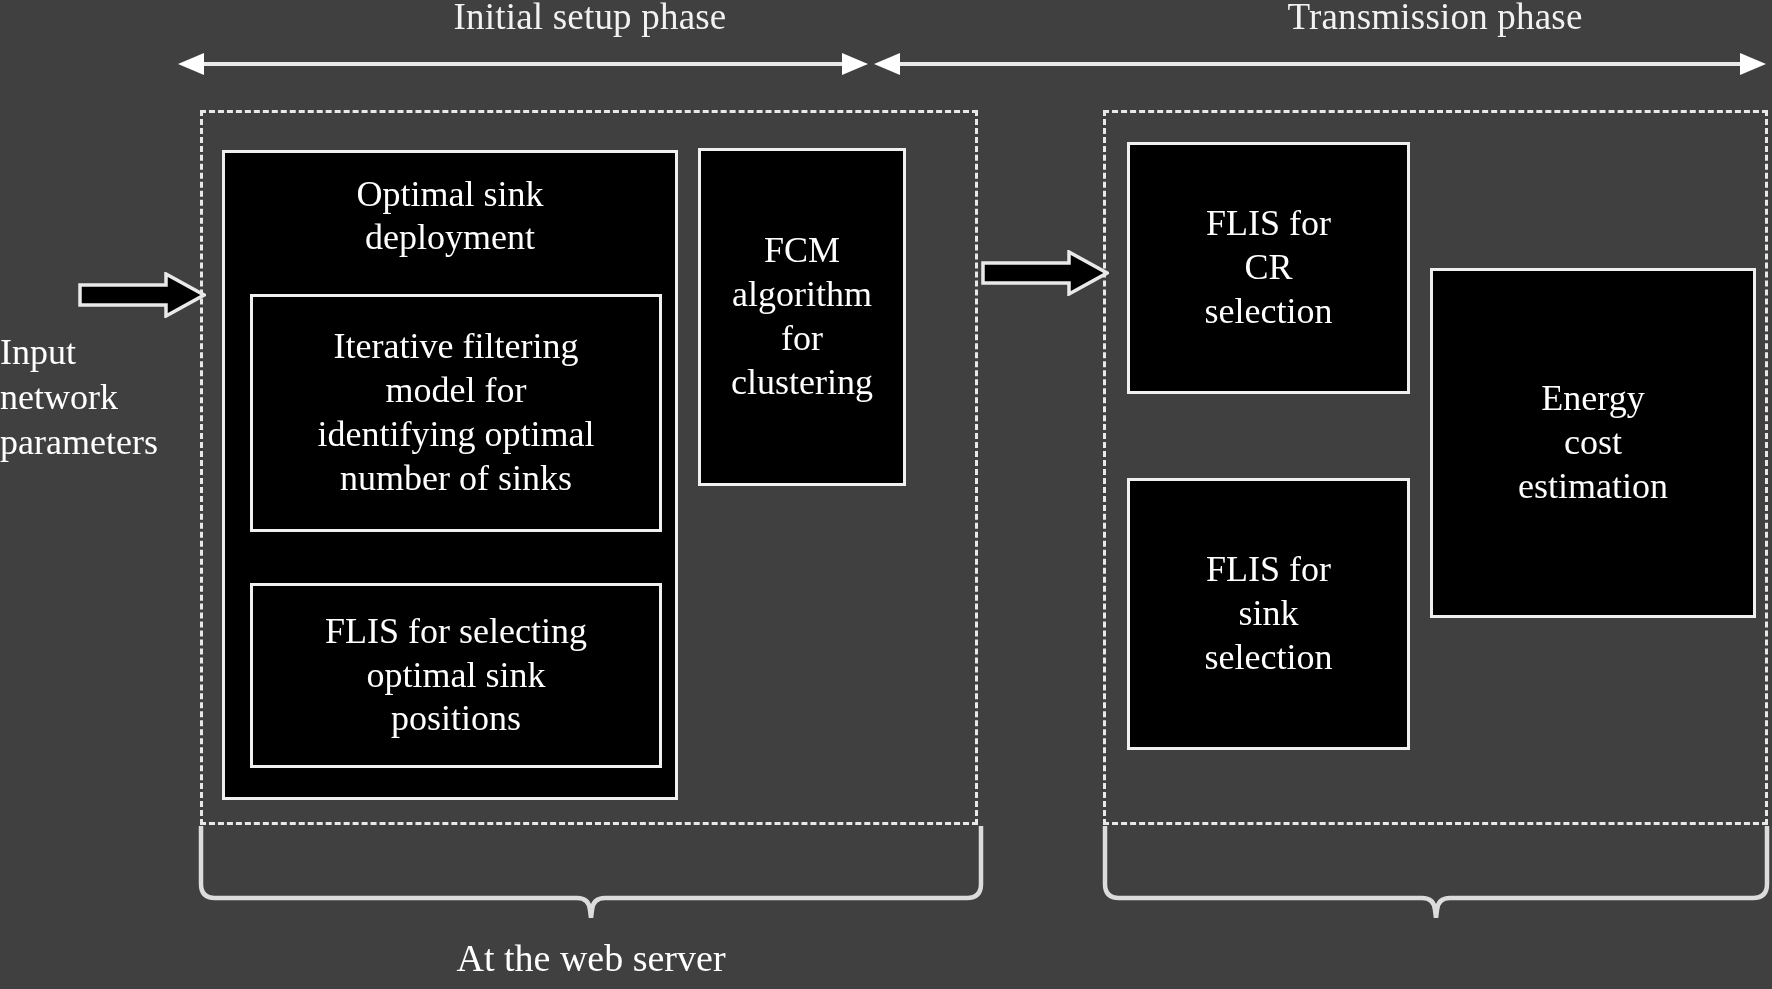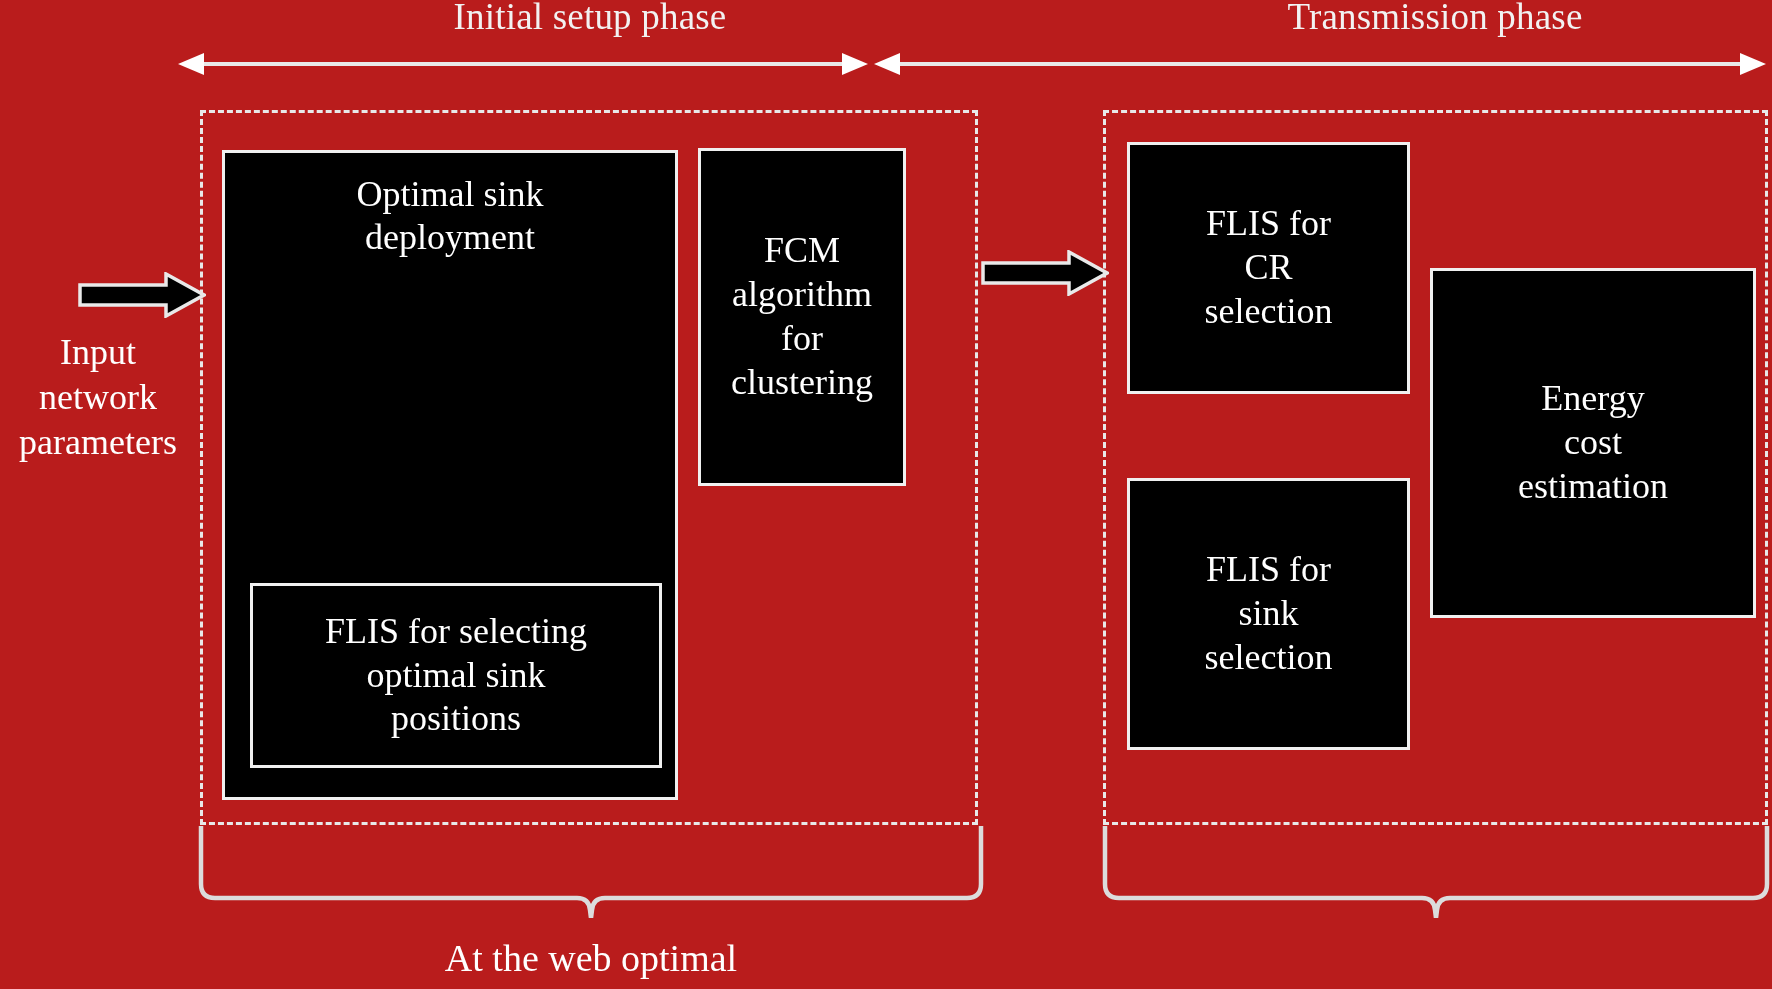--- a/index.html
+++ b/index.html
@@ -1,21 +1,21 @@
 <!DOCTYPE html>
 <html><head>
 <meta charset="utf-8">
 <title>Architecture diagram</title>
 <style>
   html,body{margin:0;padding:0;background:#000;}
   #stage{
     position:relative;
     width:1772px;
     height:989px;
-    background:#b91c1c;
+    background:#404040;
     color:#ffffff;
     font-family:"Liberation Serif","DejaVu Serif",serif;
     overflow:hidden;
     text-decoration:underline;
   }
   .phase-title{
     position:absolute;
     text-align:center;
     font-size:37px;
     line-height:1.05;
@@ -57,21 +57,20 @@
     text-align:center;
     top:20px;
     font-size:36px;
     line-height:1.2;
     color:#ffffff;
     white-space:pre-line;
     pointer-events:none;
   }
   .free-text{
     position:absolute;
-    text-align:center;
     font-size:36px;
     line-height:1.25;
     color:#ffffff;
     white-space:pre-line;
   }
   .flow-arrow{position:absolute;}
   .flow-arrow svg{display:block;}
   .brace{position:absolute;}
   .brace svg{display:block;}
   .caption{
@@ -118,20 +117,26 @@
     </svg>
   </div>
 
   <div class="dashed-region" style="left:200px; top:110px; width:778px; height:715px;"></div>
 
   <div class="solid-box" style="left:222px; top:150px; width:456px; height:650px; align-items:flex-start; justify-content:center;">
     <div class="outer-label">Optimal sink
 deployment</div>
   </div>
 
+  <div class="solid-box" style="left:250px; top:294px; width:412px; height:238px;">
+    <div class="box-label">Iterative filtering
+model for
+identifying optimal
+number of sinks</div>
+  </div>
 
   <div class="solid-box" style="left:250px; top:583px; width:412px; height:185px;">
     <div class="box-label">FLIS for selecting
 optimal sink
 positions</div>
   </div>
 
   <div class="solid-box" style="left:698px; top:148px; width:208px; height:338px;">
     <div class="box-label">FCM
 algorithm
@@ -170,16 +175,16 @@
       <path d="M5,0 L5,58 Q5,72 19,72 L381,72 Q393,72 394,84 L395,92 L396,84 Q397,72 409,72 L771,72 Q785,72 785,58 L785,0" fill="none" stroke="#dcdcdc" stroke-width="4.5" stroke-linecap="round" stroke-linejoin="round"></path>
     </svg>
   </div>
 
   <div class="brace" style="left:1100px; top:826px;">
     <svg width="672" height="92" viewBox="0 0 672 92">
       <path d="M5,0 L5,58 Q5,72 19,72 L322,72 Q334,72 335,84 L336,92 L337,84 Q338,72 350,72 L653,72 Q667,72 667,58 L667,0" fill="none" stroke="#dcdcdc" stroke-width="4.5" stroke-linecap="round" stroke-linejoin="round"></path>
     </svg>
   </div>
 
-  <div class="caption" style="left:196px; top:938px; width:790px;">At the web optimal</div>
+  <div class="caption" style="left:196px; top:938px; width:790px;">At the web server</div>
 
 
 </div>
 
 </body></html>

